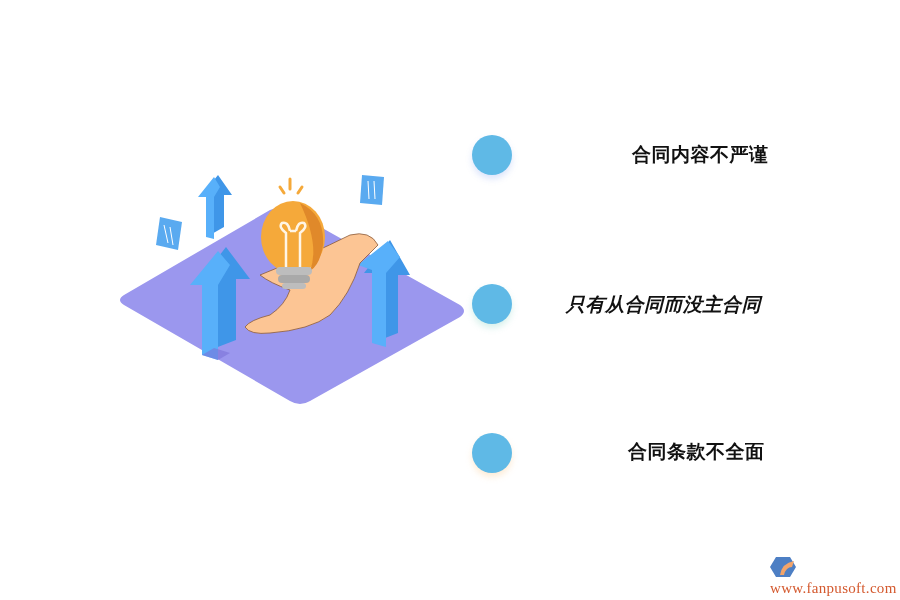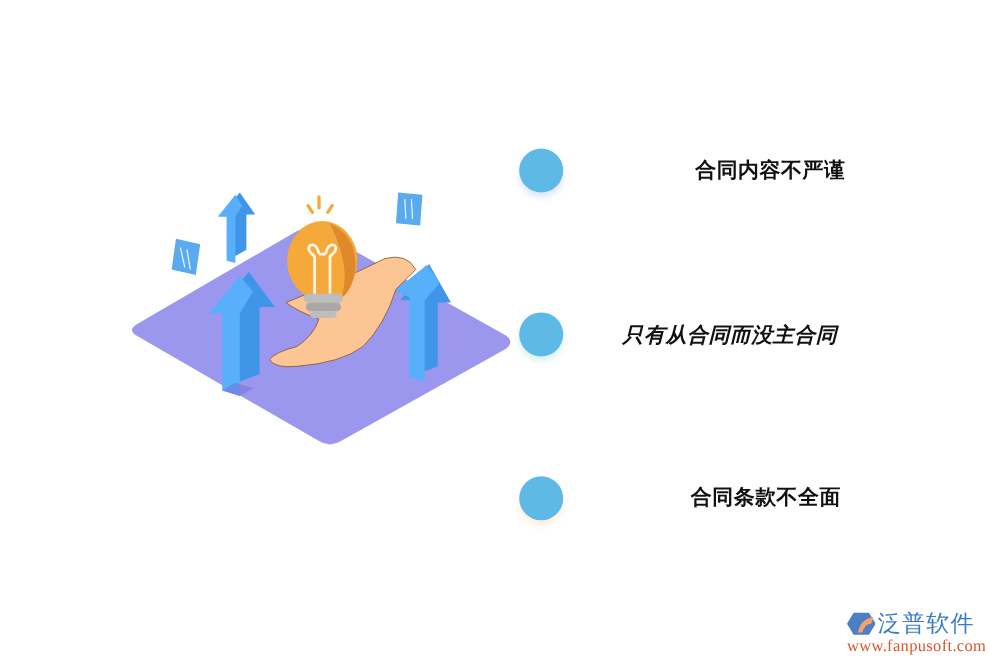--- a/index.html
+++ b/index.html
@@ -85,15 +85,14 @@
 <div class="item-label label-2">只有从合同而没主合同</div>
 
 <div class="item-dot dot-3"></div>
 <div class="item-label label-3">合同条款不全面</div>
 
 <div class="logo">
   <svg class="logo-icon" viewBox="0 0 26 24">
     <polygon points="6,2 20,2 26,12 20,22 6,22 0,12" fill="#4d7fc4"></polygon>
     <path d="M10 20 Q12 8 24 6 L22 12 Q16 12 14 20 Z" fill="#f2a46a"></path>
   </svg>
-  <span class="logo-name">泛普软件</span>
   <span class="logo-url">www.fanpusoft.com</span>
 </div>
 
 </body></html>

